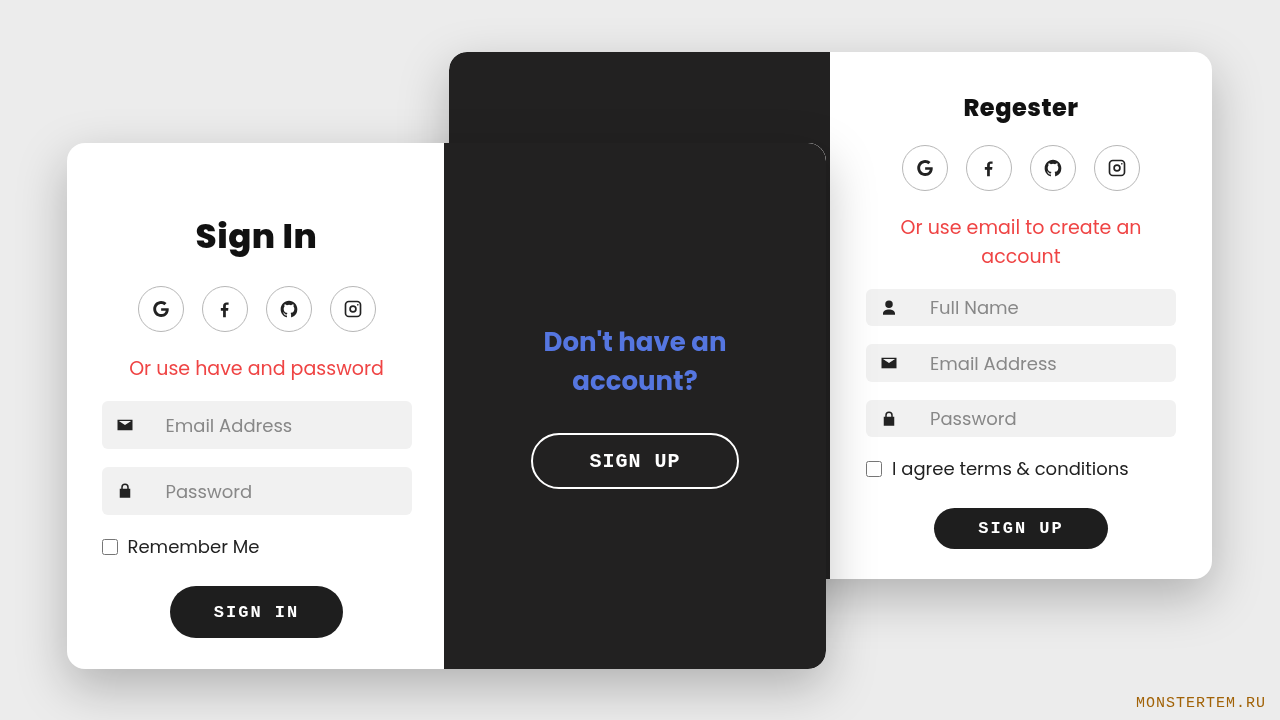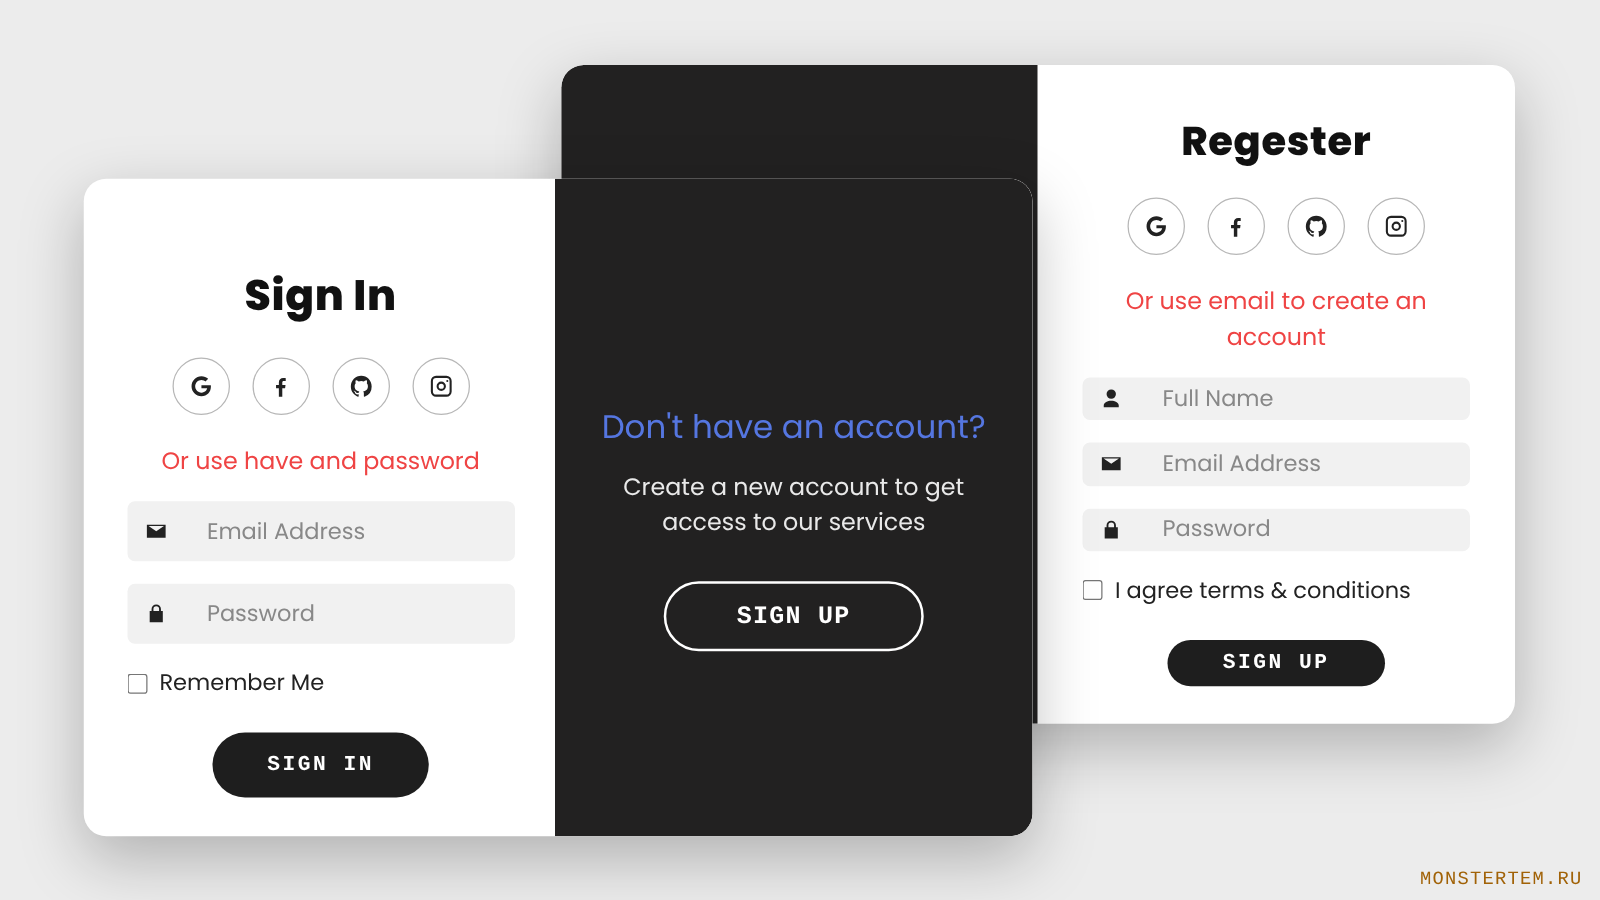--- a/index.html
+++ b/index.html
@@ -73,21 +73,21 @@
     color: #fff;
   }
 
   h2.title {
     font-size: 34px;
     font-weight: 800;
     color: #111;
     letter-spacing: 0.5px;
     margin-bottom: 24px;
   }
-  .back h2.title { font-size: 32px; margin-bottom: 20px;}
+  .back h2.title { font-size: 24px; margin-bottom: 20px;}
 
   .socials {
     display: flex;
     gap: 18px;
     margin-bottom: 22px;
   }
   .social {
     width: 46px;
     height: 46px;
     border: 1.5px solid #b7b7b7;
@@ -165,22 +165,22 @@
     border: 2px solid #fff;
     height: 56px;
     padding: 0 56px;
     font-size: 20px;
     letter-spacing: 1px;
   }
 
   .dark-title {
     color: #5576e0;
     font-size: 26px;
-    font-weight: 400;
-    margin-bottom: 14px;
+    font-weight: 700;
+    margin-bottom: 32px;
   }
   .dark-sub {
     color: #e9e9e9;
     font-size: 19px;
     line-height: 1.45;
     margin-bottom: 34px;
   }
 
   .watermark {
     position: absolute;
@@ -300,18 +300,17 @@
     <label class="check-row">
       <input type="checkbox" style="">
       <span>Remember Me</span>
     </label>
 
     <button class="btn">SIGN IN</button>
   </div>
 
   <div class="dark-half">
     <div class="dark-title">Don't have an account?</div>
-    <div class="dark-sub">Create a new account to get access to our services</div>
     <button class="btn outline">SIGN UP</button>
   </div>
 </div>
 
 <div class="watermark">MONSTERTEM.RU</div>
 
 </body></html>

